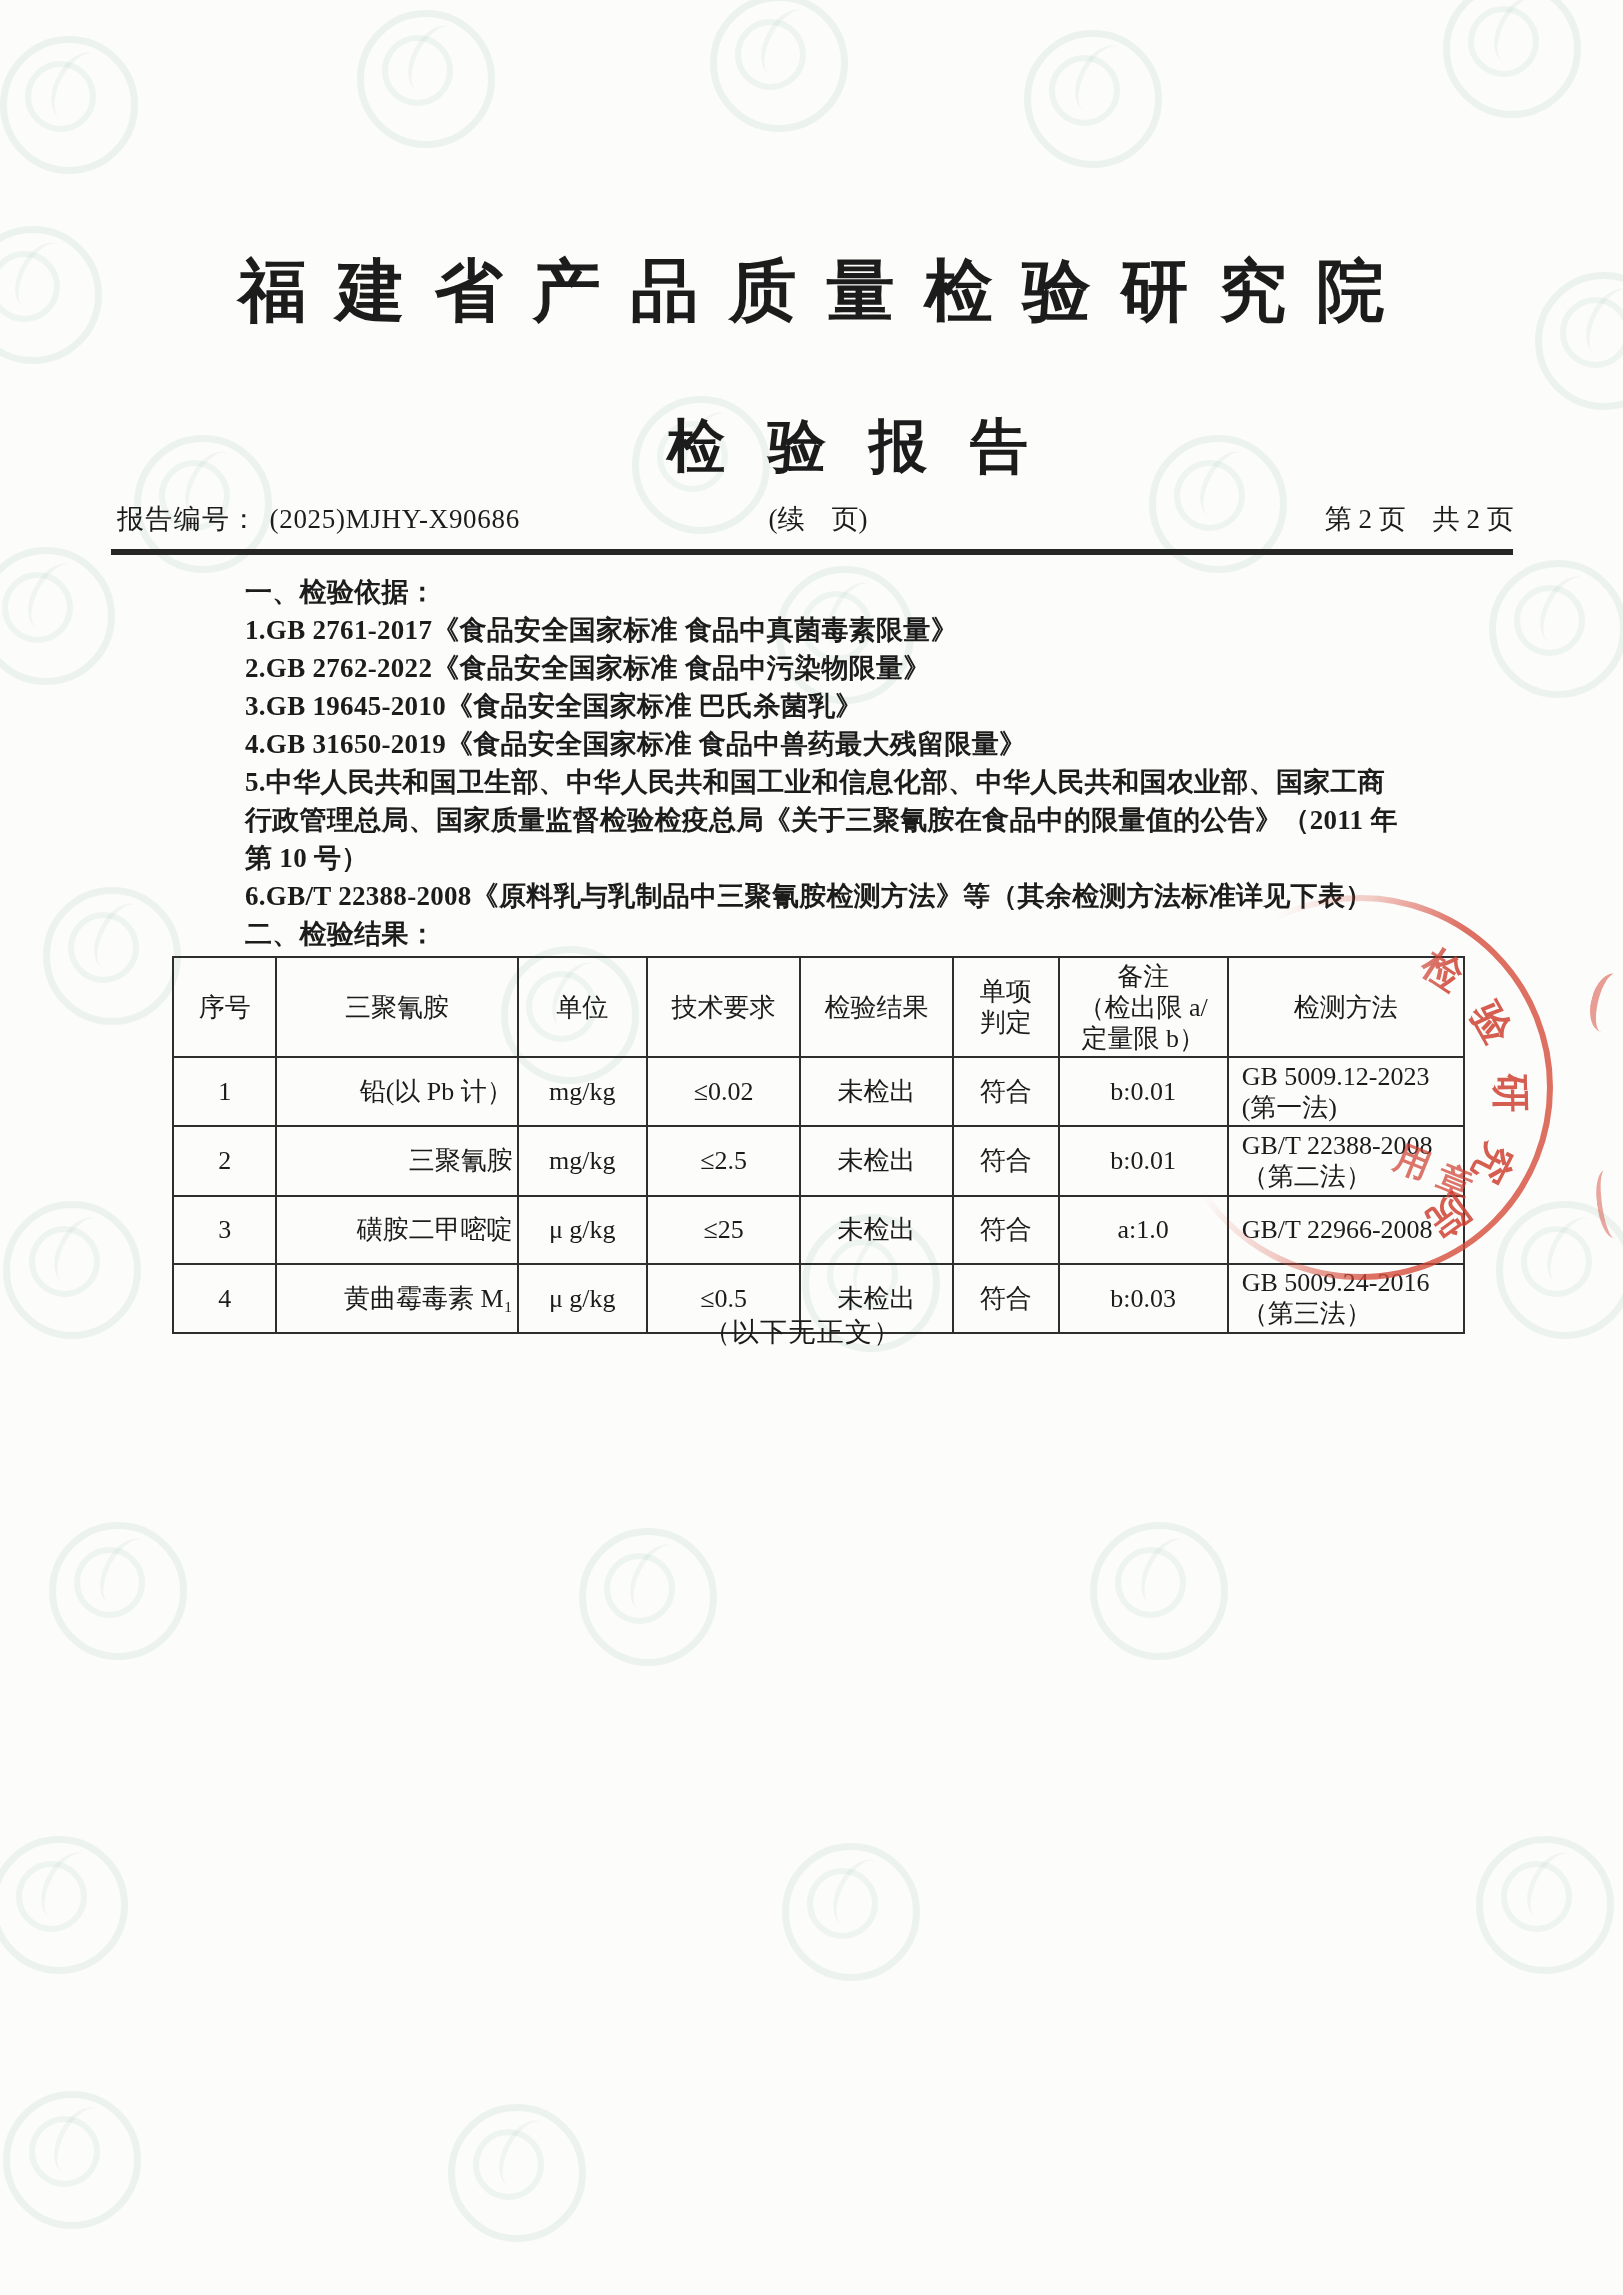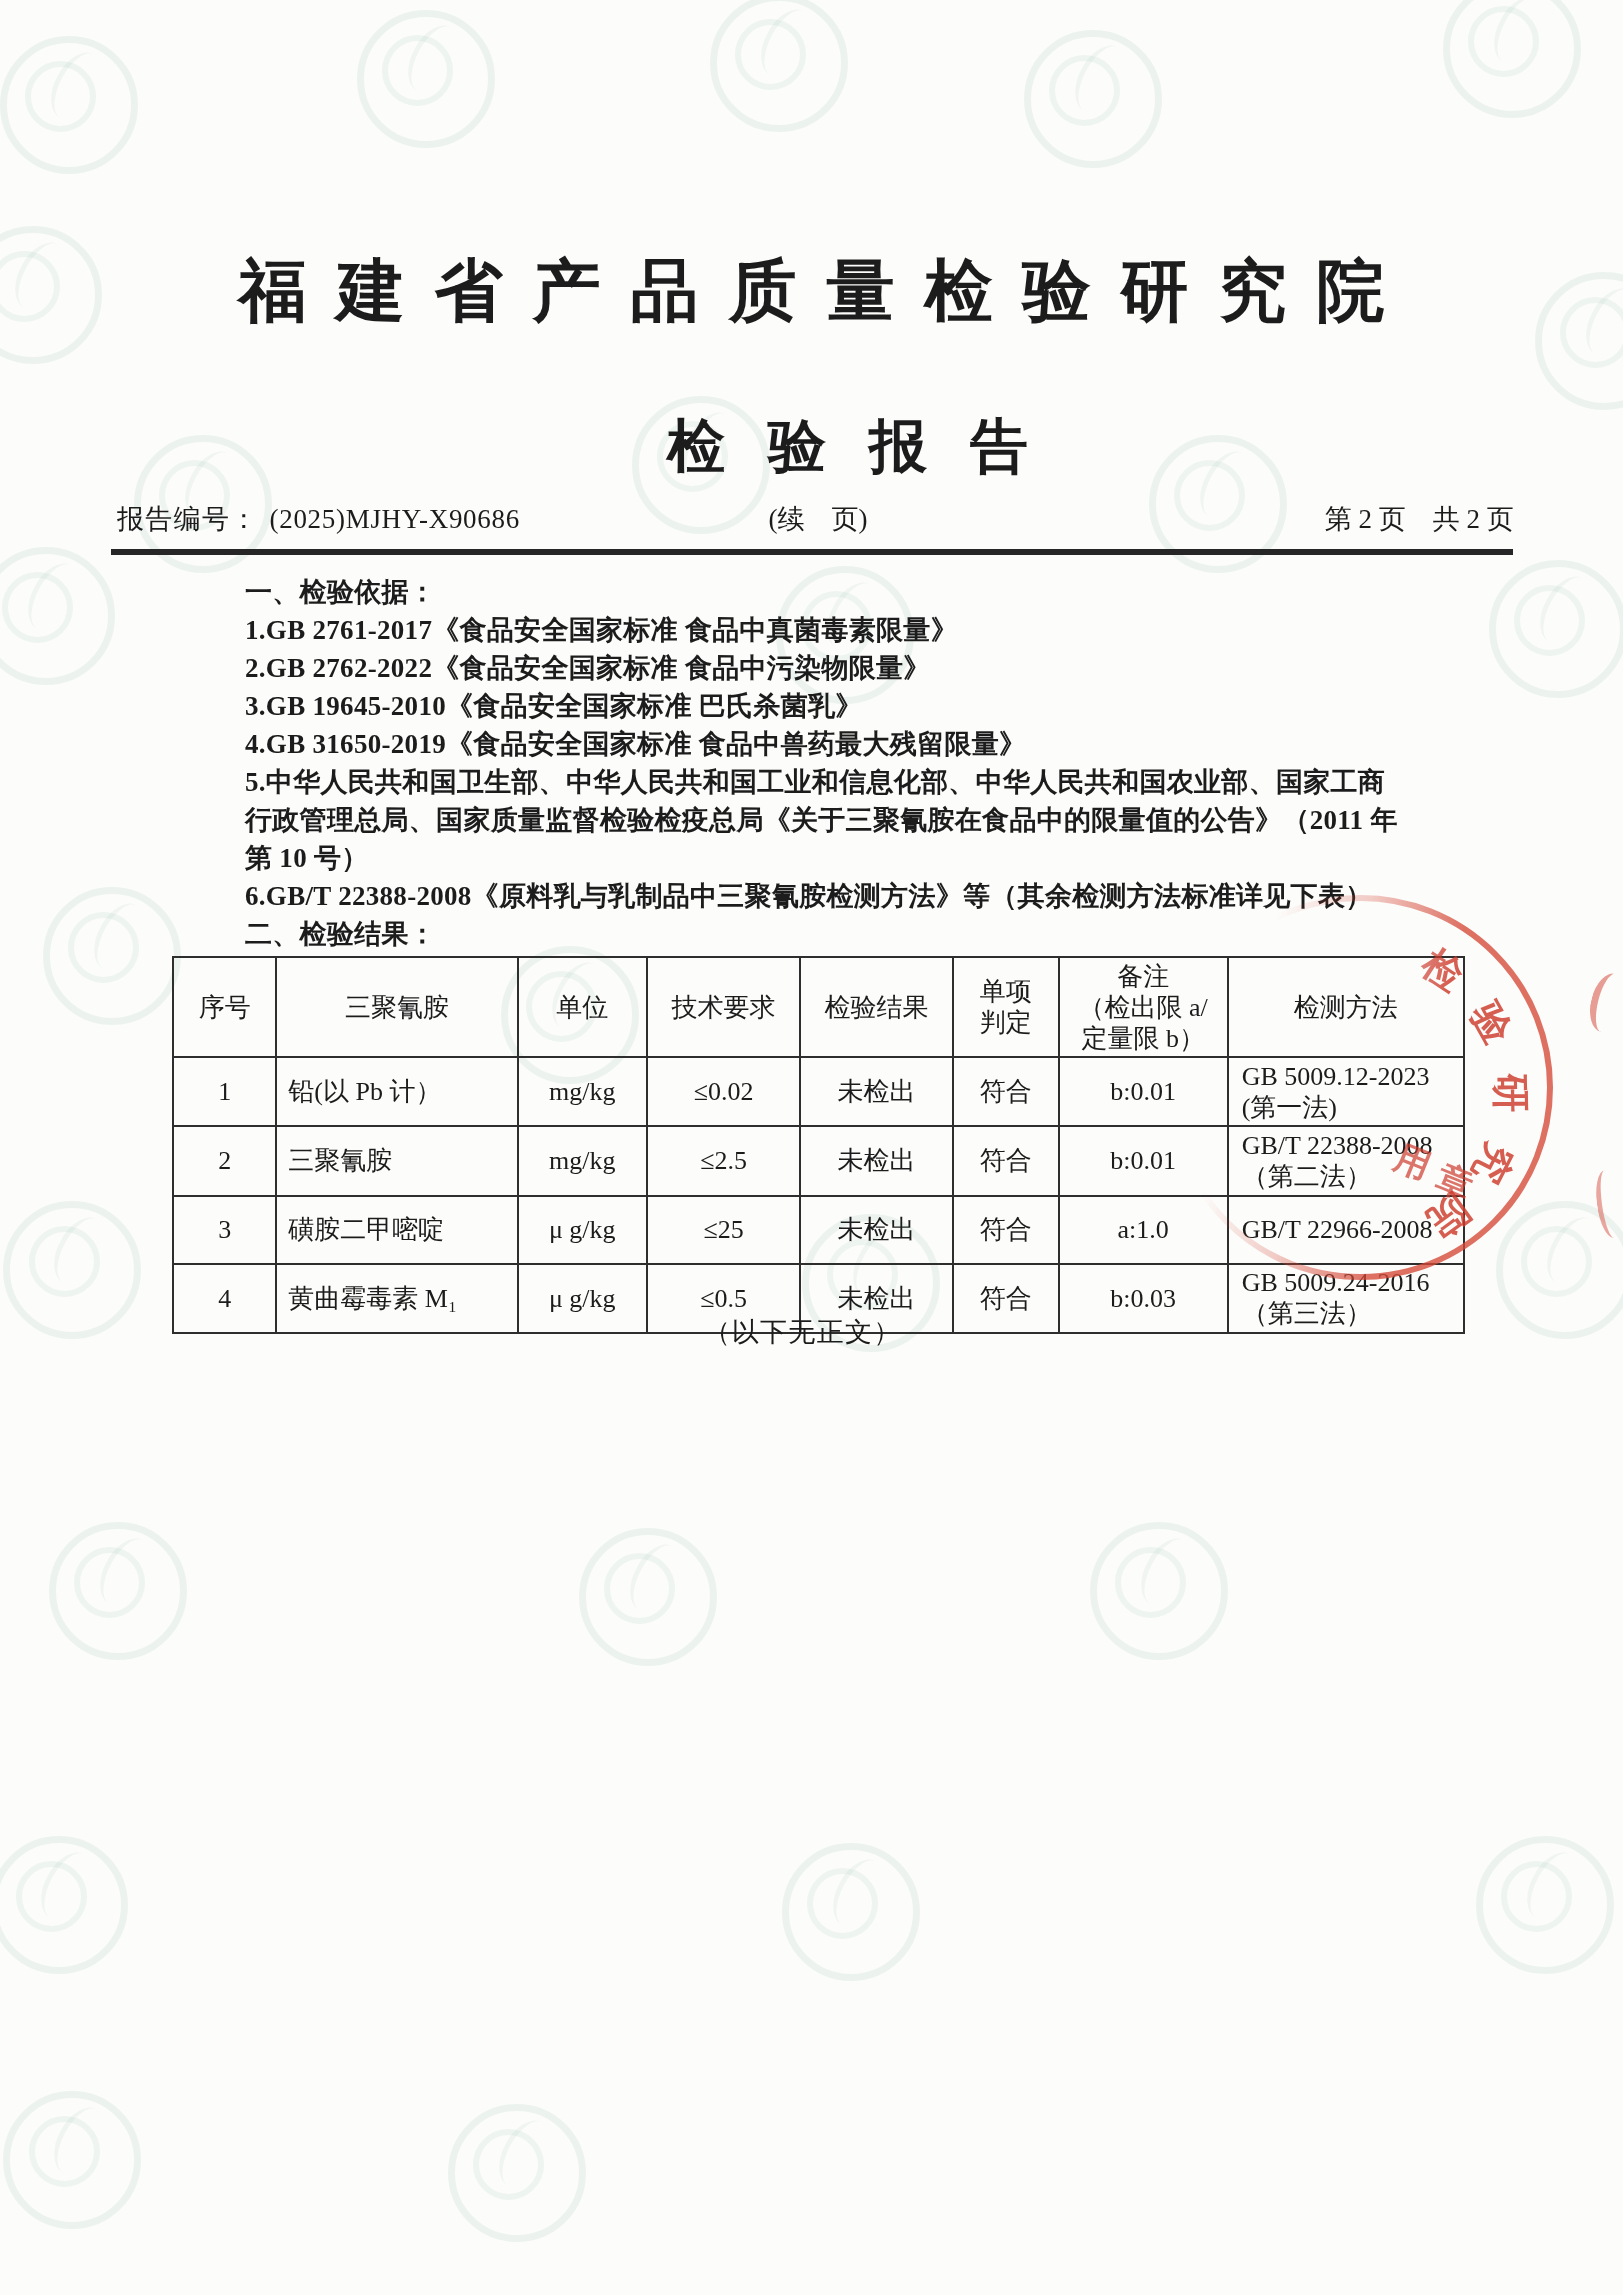--- a/index.html
+++ b/index.html
@@ -84,21 +84,21 @@
     border:2px solid #2e2e2e;
     text-align:center;
     vertical-align:middle;
     padding:2.6px 3.9px;
     white-space:pre-line;
     font-weight:normal;
     line-height:31px;
   }
   .results-table thead tr{height:97px;}
   .results-table tbody tr{height:68px;}
-  .results-table td.cell-item{text-align:left;padding-left:11px;}
+  .results-table td.cell-item{text-align:right;padding-left:11px;}
   .results-table td.cell-method{text-align:left;padding-left:13px;}
   .end-note{
     position:absolute;left:156px;top:1314px;width:1293px;
     text-align:center;font-size:27px;letter-spacing:1.3px;
   }
   
   .stamp{
     position:absolute;left:1164px;top:891px;width:393px;height:393px;
     pointer-events:none;
     -webkit-mask-image:linear-gradient(105deg,rgba(0,0,0,0) 24%,rgba(0,0,0,0.35) 42%,#000 62%);

